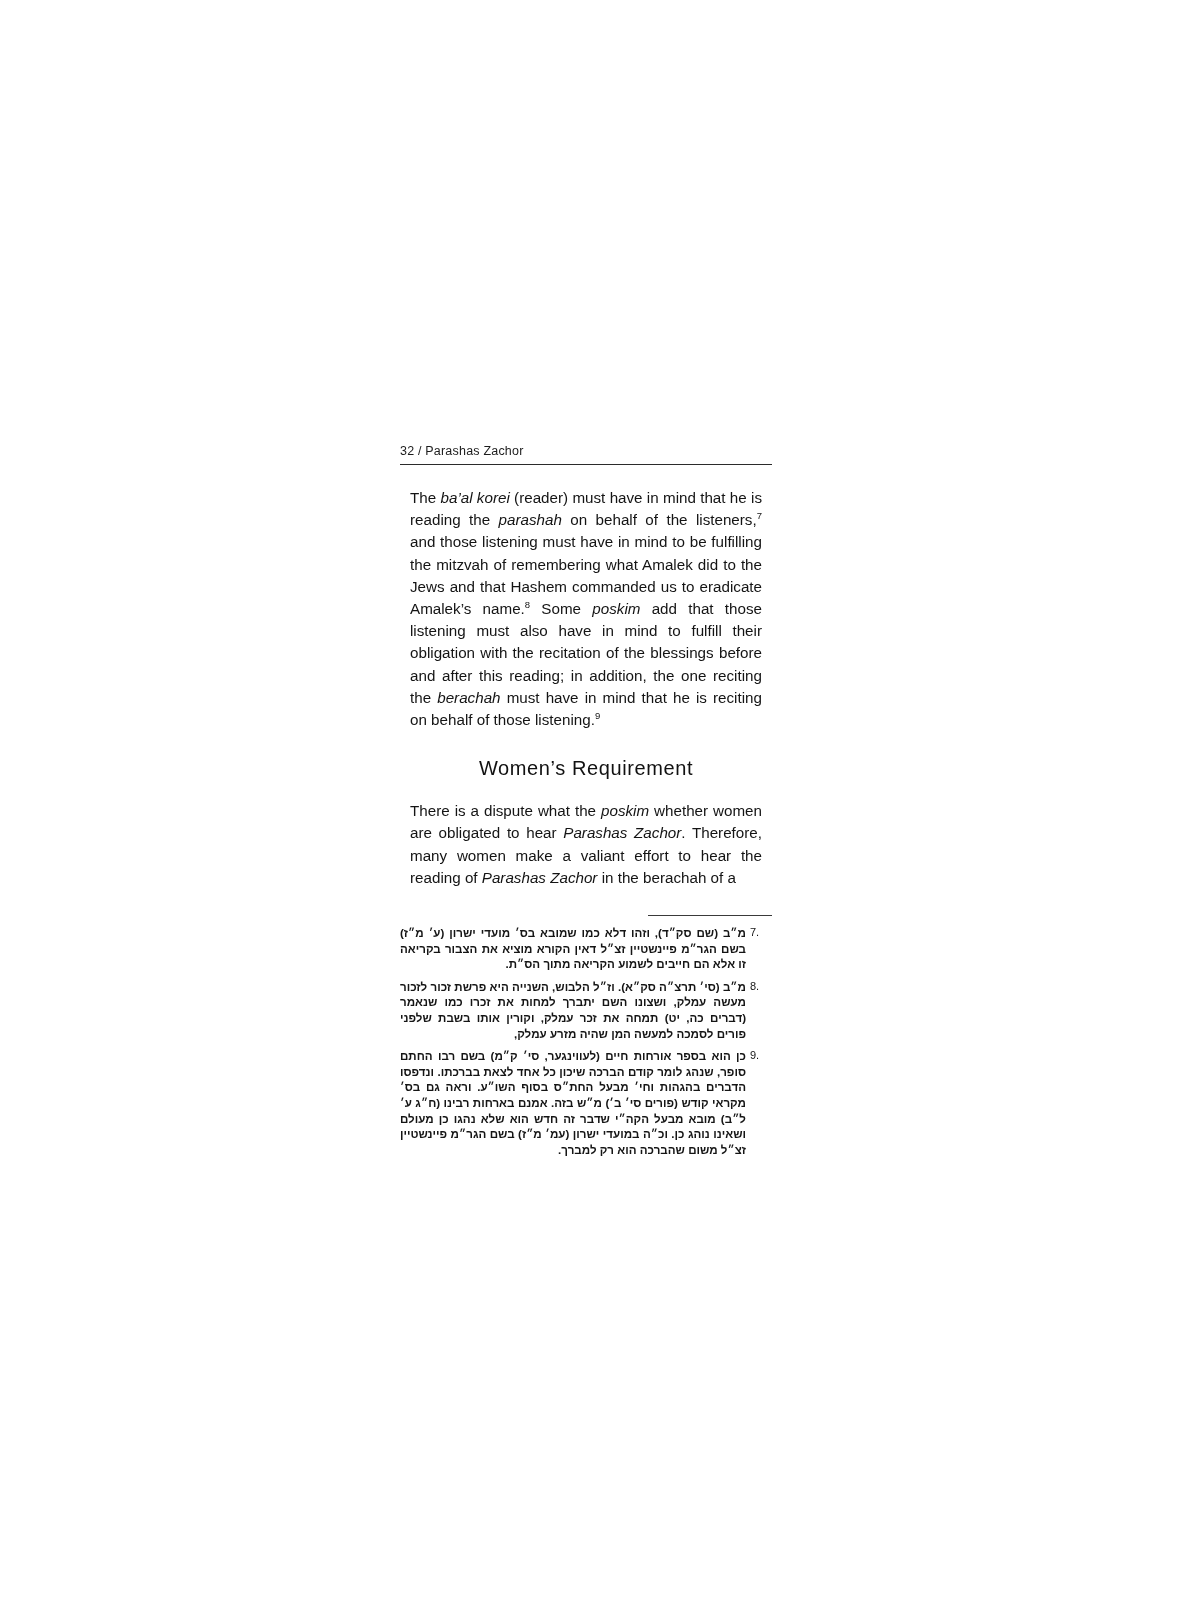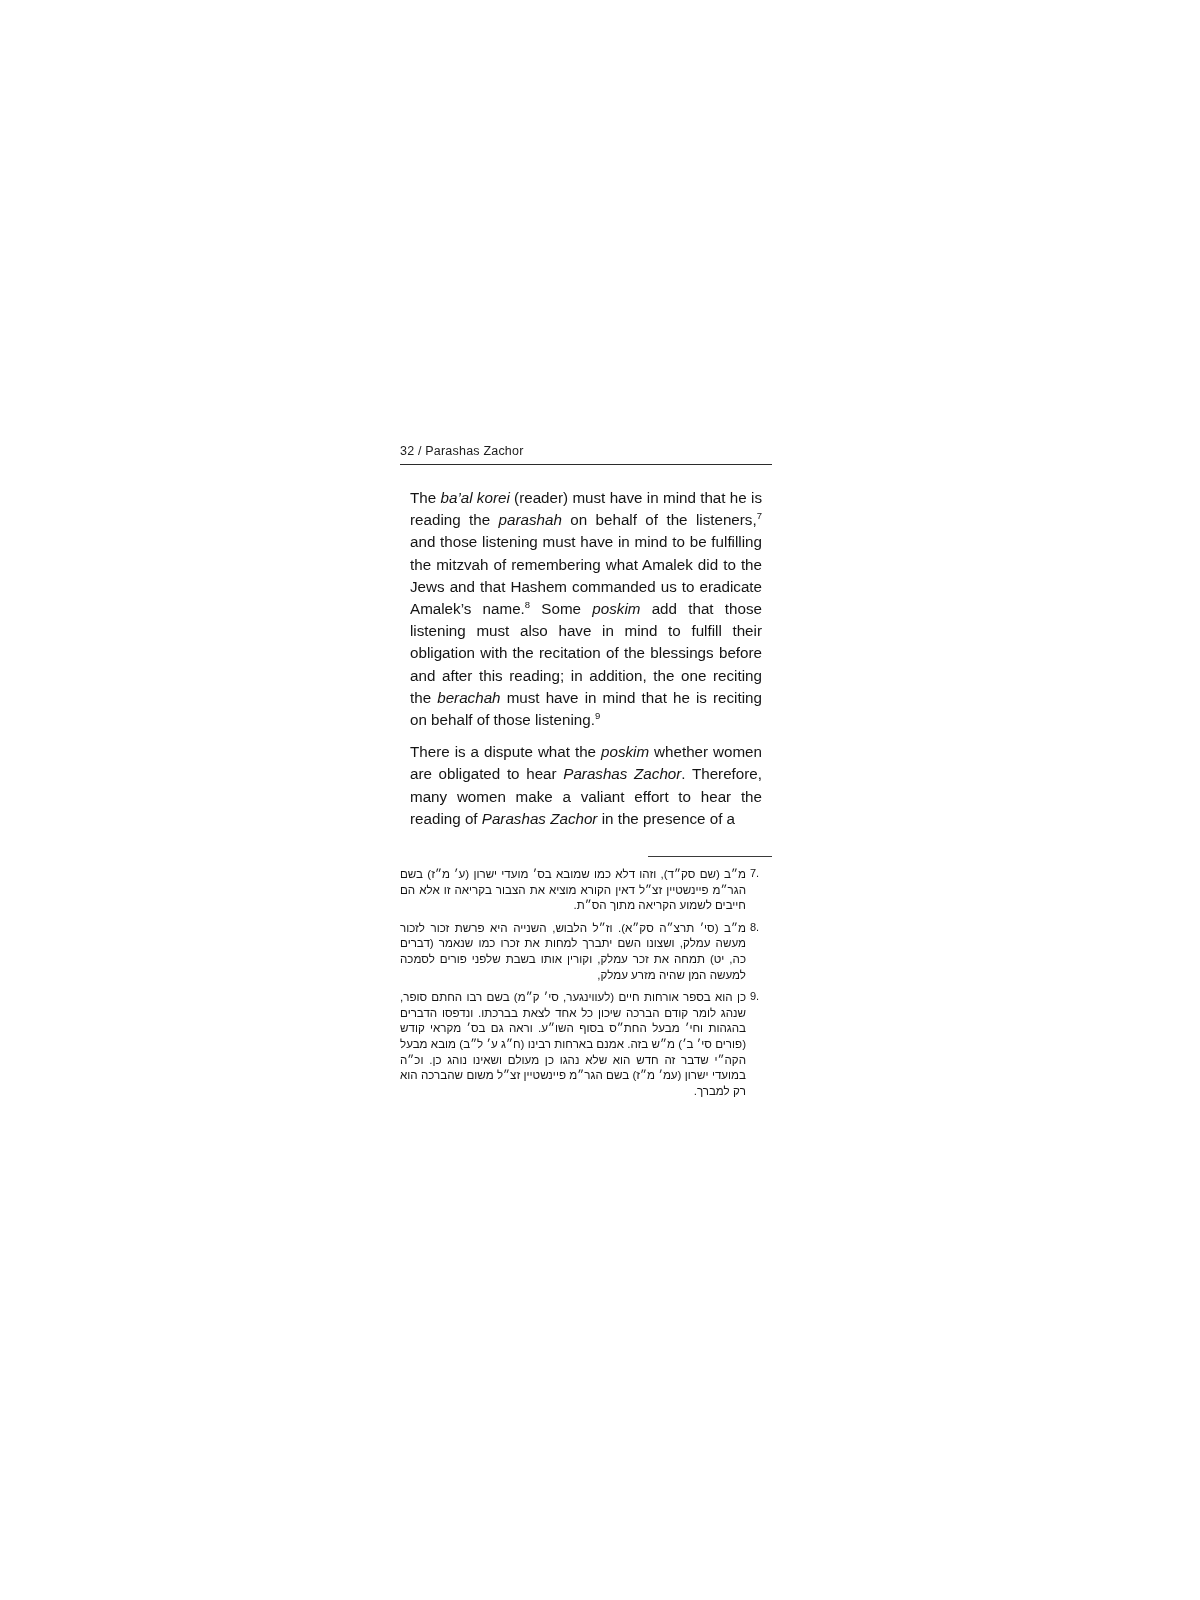--- a/index.html
+++ b/index.html
@@ -102,35 +102,37 @@
     text-align: left;
     padding-left: 4px;
     font-size: 11px;
     direction: ltr;
   }
   .fn-text {
     flex: 1 1 auto;
     text-align: justify;
     text-justify: inter-word;
     direction: rtl;
+    font-weight: bold;
   }
 </style>
 </head>
 <body>
 
 <div class="page">
   <div class="content">
 
     <div class="running-head">32 /  Parashas Zachor</div>
     <hr class="head-rule">
 
     <p class="body-par" id="par1"><span>The </span><span class="it">ba’al korei</span><span> (reader) must have in mind that he is reading the </span><span class="it">parashah</span><span> on behalf of the listeners,</span><sup>7</sup><span> and those listening must have in mind to be fulfilling the mitzvah of remembering what Amalek did to the Jews and that Hashem commanded us to eradicate Amalek’s name.</span><sup>8</sup><span> Some </span><span class="it">poskim</span><span> add that those listening must also have in mind to fulfill their obligation with the recitation of the blessings before and after this reading; in addition, the one reciting the </span><span class="it">berachah</span><span> must have in mind that he is reciting on behalf of those listening.</span><sup>9</sup></p>
 
+    <h2 class="section-heading">Women’s Requirement</h2>
 
-    <p class="body-par second" id="par2"><span>There is a dispute what the </span><span class="it">poskim</span><span> whether women are obligated to hear </span><span class="it">Parashas Zachor</span><span>. Therefore, many women make a valiant effort to hear the reading of </span><span class="it">Parashas Zachor</span><span> in the presence of a</span></p>
+    <p class="body-par second" id="par2"><span>There is a dispute what the </span><span class="it">poskim</span><span> whether women are obligated to hear </span><span class="it">Parashas Zachor</span><span>. Therefore, many women make a valiant effort to hear the reading of </span><span class="it">Parashas Zachor</span><span> in the berachah of a</span></p>
 
     <hr class="fn-rule">
 
     <div class="footnotes" id="fnlist">
         <div class="fn">
           <div class="fn-num">7.</div>
           <div class="fn-text">מ״ב (שם סק״ד), וזהו דלא כמו שמובא בס׳ מועדי ישרון (ע׳ מ״ז) בשם הגר״מ פיינשטיין זצ״ל דאין הקורא מוציא את הצבור בקריאה זו אלא הם חייבים לשמוע הקריאה מתוך הס״ת.</div>
         </div>
         <div class="fn">
           <div class="fn-num">8.</div>

